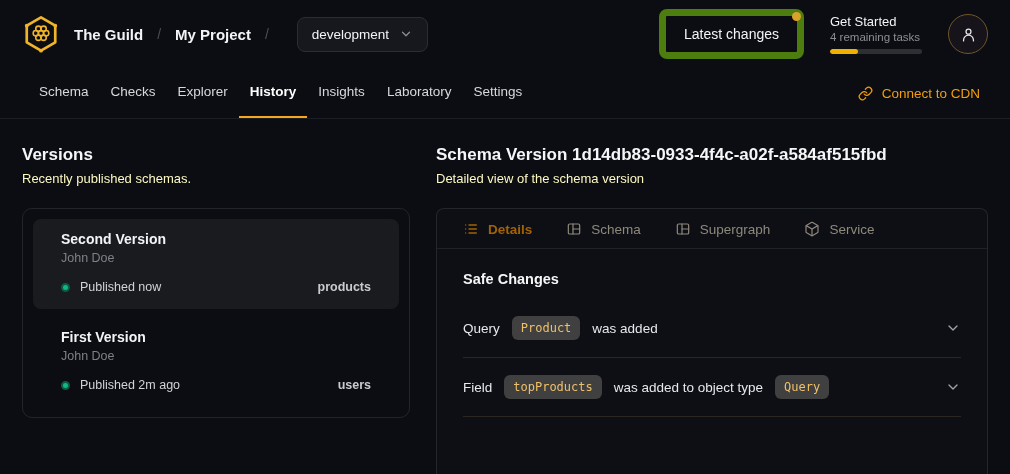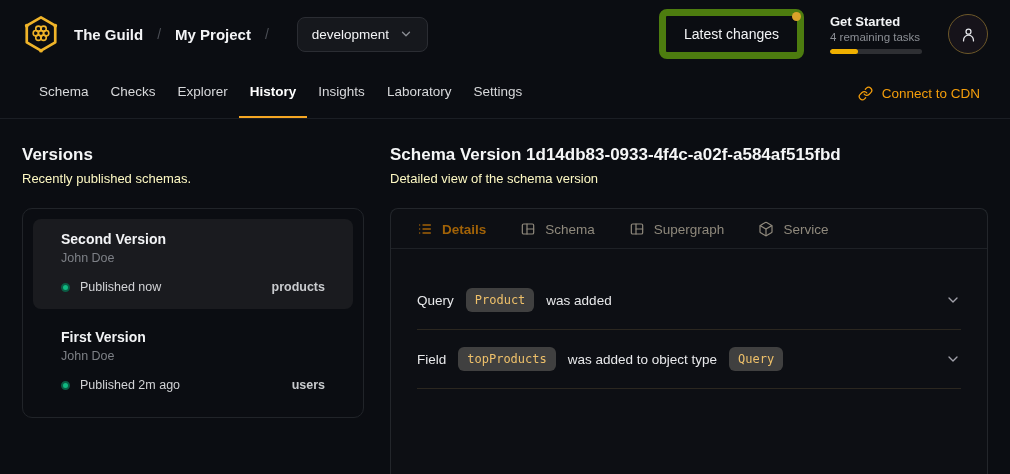--- a/index.html
+++ b/index.html
@@ -32,21 +32,21 @@
   .latest-changes {
     position: relative; border: 7px solid #4d7c0f; border-radius: 8px;
     padding: 10px 18px; font-size: 14px; color: #f3f4f6;
     background: transparent; cursor: pointer; text-align: right;
   }
   .notif-dot {
     position: absolute; top: -4px; right: -4px; width: 9px; height: 9px;
     border-radius: 50%; background: #d9a32a;
   }
   .get-started { width: 92px; cursor: pointer; }
-  .gs-title { font-size: 13px; font-weight: 700; color: #f3f4f6; line-height: 1.3; }
+  .gs-title { font-size: 13px; font-weight: 400; color: #f3f4f6; line-height: 1.3; }
   .gs-sub { font-size: 11.5px; color: #8b8e94; margin-top: 1px; }
   .gs-bar { margin-top: 6px; height: 5px; border-radius: 3px; background: #2e2f33; overflow: hidden; }
   .gs-fill { height: 100%; border-radius: 3px; background: #f0b000; }
   .avatar {
     width: 40px; height: 40px; border-radius: 50%;
     background: #16131a; border: 1.5px solid #6d5829;
     display: flex; align-items: center; justify-content: center;
     color: #e5e7eb; cursor: pointer; box-sizing: border-box;
   }
 
@@ -66,21 +66,21 @@
     color: #f59e0b; font-size: 13.5px; font-weight: 500; cursor: pointer;
     padding-right: 2px;
   }
 
   
   .main { display: flex; padding: 0 22px; gap: 26px; align-items: flex-start; }
   .panel-title { font-size: 17px; font-weight: 700; color: #f5f6f7; margin: 26px 0 6px; }
   .panel-sub { font-size: 13px; color: #fef9c3; margin: 0 0 22px; }
 
   
-  .versions-col { width: 342px; flex: none; }
+  .versions-col { width: 388px; flex: none; }
   .versions-card {
     border: 1px solid #212429; border-radius: 10px; padding: 10px;
     display: flex; flex-direction: column; gap: 8px; box-sizing: border-box;
   }
   .version-item { padding: 12px 28px 15px; border-radius: 8px; cursor: pointer; }
   .version-item.selected { background: #1a1b1f; }
   .v-name { font-size: 14px; font-weight: 600; color: #f3f4f6; }
   .v-author { font-size: 12.5px; color: #7d8086; margin-top: 4px; }
   .v-meta { display: flex; align-items: center; margin-top: 15px; }
   .pub-dot {
@@ -264,20 +264,21 @@
               <svg width="16" height="16" viewBox="0 0 24 24" fill="none" stroke="currentColor" stroke-width="1.8" stroke-linecap="round" stroke-linejoin="round">
                 <path d="M21 16V8a2 2 0 0 0-1-1.73l-7-4a2 2 0 0 0-2 0l-7 4A2 2 0 0 0 3 8v8a2 2 0 0 0 1 1.73l7 4a2 2 0 0 0 2 0l7-4A2 2 0 0 0 21 16z"></path>
                 <polyline points="3.27 6.96 12 12.01 20.73 6.96"></polyline>
                 <line x1="12" y1="22.08" x2="12" y2="12"></line>
               </svg>
             </span>
             <span>Service</span>
           </div>
         </div>
       <div class="detail-body">
+        <h3 class="section-title">Safe Changes</h3>
         <div id="changes-list">
             <div class="change-row">
               <span class="chg-text">Query</span>
               <span class="chg-code">Product</span>
               <span class="chg-text">was added</span>
               <span class="chg-chevron">
                 <svg width="16" height="16" viewBox="0 0 24 24" fill="none" stroke="currentColor" stroke-width="2" stroke-linecap="round" stroke-linejoin="round">
                   <polyline points="6 9 12 15 18 9"></polyline>
                 </svg>
               </span>

